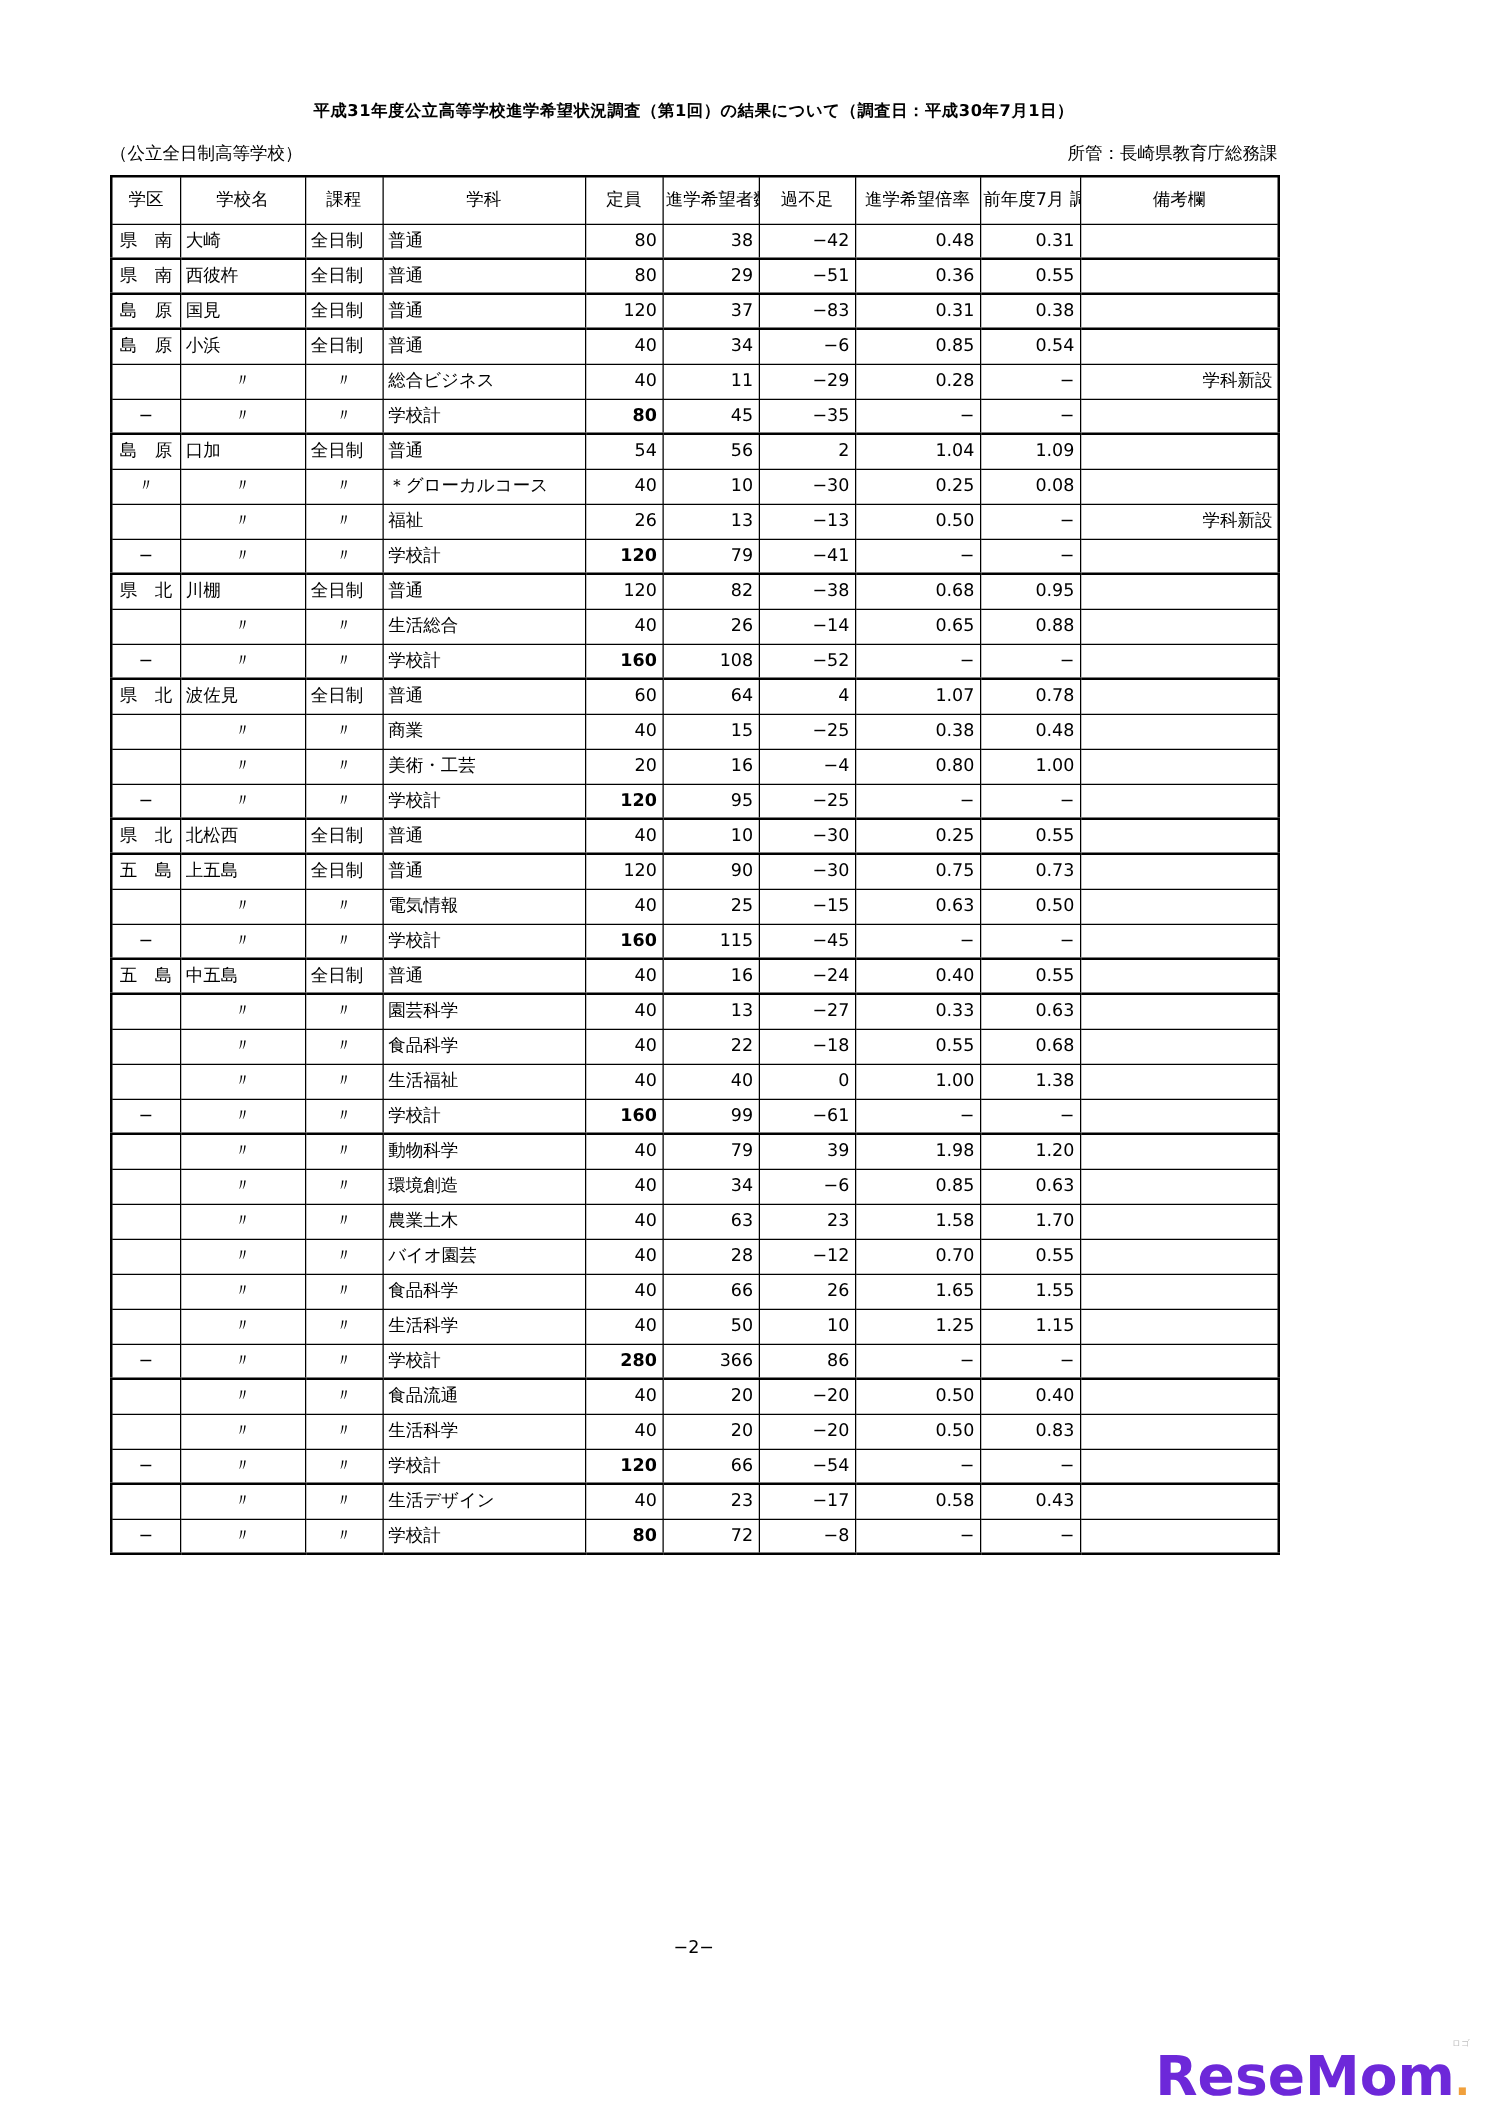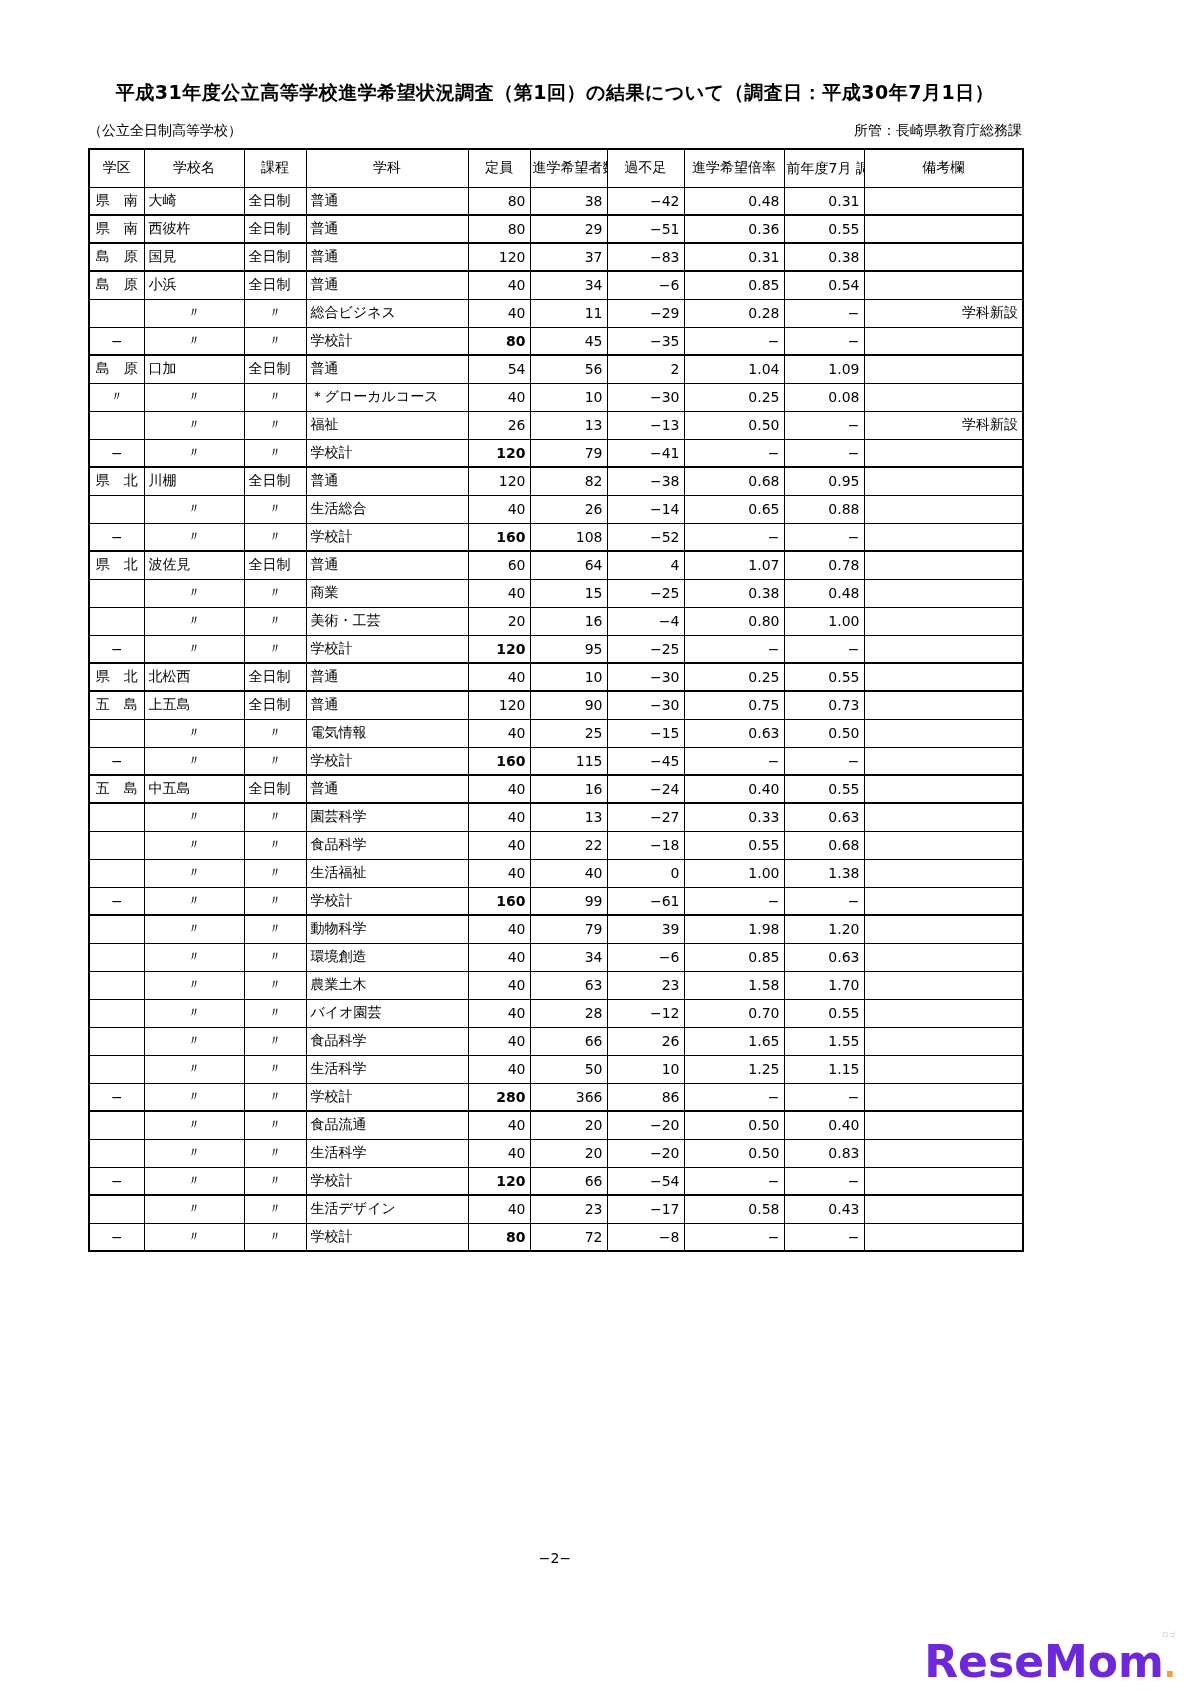--- a/index.html
+++ b/index.html
@@ -13,21 +13,21 @@
   }
   .content {
     position: absolute;
     left: 88px;
     top: 80px;
     width: 934px;
   }
   .doc-title {
     text-align: center;
     font-weight: bold;
-    font-size: 19px;
+    font-size: 13px;
     letter-spacing: 0.5px;
     white-space: nowrap;
   }
   .sub-row {
     display: flex;
     justify-content: space-between;
     align-items: flex-end;
     margin-top: 16px;
     margin-bottom: 8px;
     font-size: 14px;

